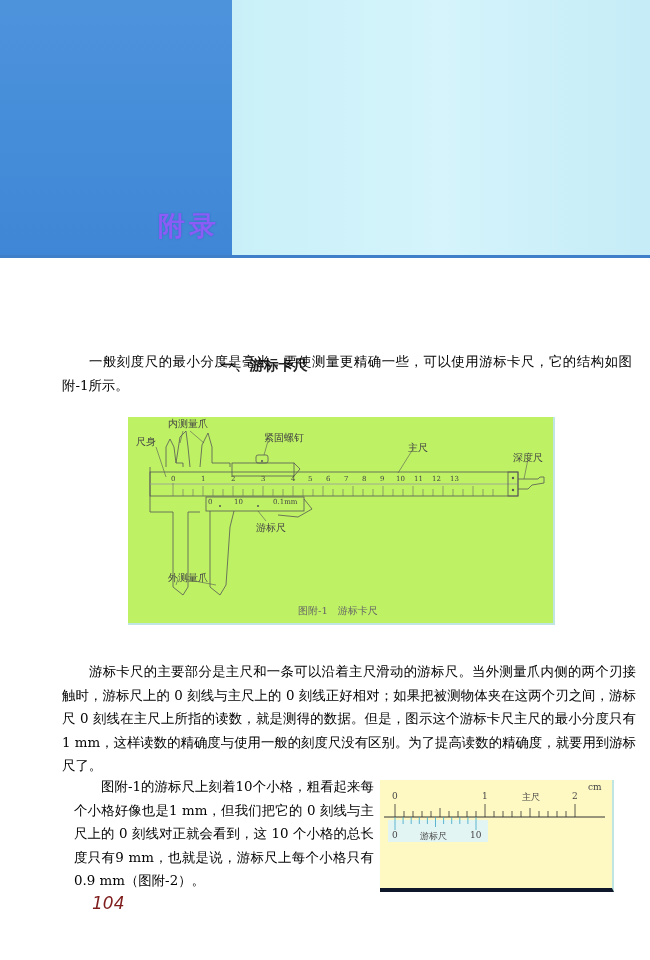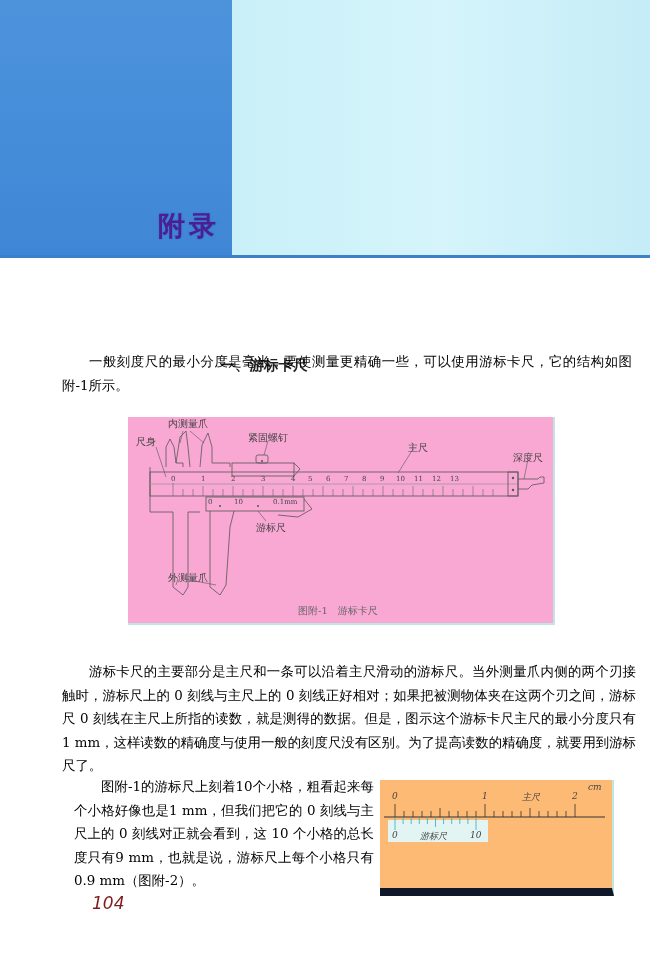--- a/index.html
+++ b/index.html
@@ -20,21 +20,21 @@
       position: absolute; left: 232px; top: 0; width: 418px; height: 257px;
       background: linear-gradient(90deg, #c9f0f8 0%, #d5f4fb 50%, #c5ecf7 100%);
     }
     .header-rule {
       position: absolute; left: 0; top: 255px; width: 650px; height: 3px;
       background: #3f7ec9;
     }
     .appendix-label {
       position: absolute; right: 430px; top: 208px;
       font-family: "DejaVu Sans", sans-serif;
-      font-size: 27px; font-weight: bold; color: #4c1d95; letter-spacing: 4px;
+      font-size: 27px; font-weight: bold; color: #8b5cf6; letter-spacing: 4px;
       text-shadow: 0 0 2px #2d6fbf;
     }
     .appendix-title {
       position: absolute; left: 242px; top: 207px;
       font-family: "DejaVu Serif", serif;
       font-size: 28px; font-style: italic; font-weight: bold; color: #2f7ac9; letter-spacing: 5px;
     }
     .section-title {
       position: absolute; left: 0; width: 528px; top: 328px; text-align: center;
       font-family: "DejaVu Sans", sans-serif; font-size: 14.5px; font-weight: bold; color: #222; margin-top: 28px;
@@ -43,33 +43,32 @@
       position: absolute; font-size: 13.4px; line-height: 23.5px; color: #000000;
       text-align: justify;
     }
     .p1 { left: 62px; width: 570px; top: 350px; text-indent: 27px; }
     .p2 { left: 62px; width: 574px; top: 660px; text-indent: 27px; }
     .p3 { left: 62px; width: 300px; top: 775px; text-indent: 27px; margin-left: 12px; }
 
     .fig1 {
       position: absolute; left: 128px; top: 417px; width: 425px; height: 206px;
       border-right: 2px solid #bfe6e2; border-bottom: 2px solid #bfe6e2;
-      background: #f9a8d4;
+      background: #bef264;
     }
     .fig1 svg { position: absolute; left: 0; top: 0; }
     .fig1-caption {
       position: absolute; left: 170px; top: 187px; font-size: 10px; color: #666;
     }
     .lbl { position: absolute; font-size: 10px; color: #444; white-space: nowrap; }
 
     .fig2 {
       position: absolute; left: 380px; top: 780px; width: 232px; height: 108px;
-      border-right: 2px solid #bfe6e2; border-bottom: 8px solid #0f172a;
-      background: #fdba74;
-      font-style: italic;
+      border-right: 2px solid #bfe6e2; border-bottom: 4px solid #0f172a;
+      background: #fef9c3;
     }
     .fig2 svg { position: absolute; left: 0; top: 0; }
     .fig2-caption {
       position: absolute; left: 0; width: 232px; top: 72px; text-align: center;
       font-size: 10px; line-height: 16px; color: #666;
     }
     .page-number {
       position: absolute; left: 92px; top: 893px;
       font-family: "DejaVu Sans", sans-serif; font-style: italic; font-size: 17px; color: #7f1d1d;
     }
@@ -165,21 +164,21 @@
       <line x1="140" y1="24" x2="136" y2="38"></line>
       <line x1="285" y1="32" x2="270" y2="56"></line>
       <line x1="400" y1="42" x2="396" y2="62"></line>
       <line x1="138" y1="104" x2="130" y2="94"></line>
       <line x1="50" y1="162" x2="48" y2="168"></line>
         <line x1="56" y1="162" x2="88" y2="168"></line>
     </g>
   </svg>
   <span class="lbl" style="left:40px;top:0px;">内测量爪</span>
   <span class="lbl" style="left:8px;top:18px;">尺身</span>
-  <span class="lbl" style="left:120px;top:14px;text-align:right;">紧固螺钉</span>
+  <span class="lbl" style="left:136px;top:14px;text-align:right;">紧固螺钉</span>
   <span class="lbl" style="left:280px;top:24px;">主尺</span>
   <span class="lbl" style="left:385px;top:34px;">深度尺</span>
   <span class="lbl" style="left:145px;top:81px;font-size:7px;">0.1mm</span>
   <span class="lbl" style="left:128px;top:104px;">游标尺</span>
   <span class="lbl" style="left:40px;top:154px;">外测量爪</span>
   <div>
     <span class="lbl" style="left:43px;top:58px;font-size:7px;">0</span>
     <span class="lbl" style="left:73px;top:58px;font-size:7px;">1</span>
     <span class="lbl" style="left:103px;top:58px;font-size:7px;">2</span>
     <span class="lbl" style="left:133px;top:58px;font-size:7px;">3</span>

